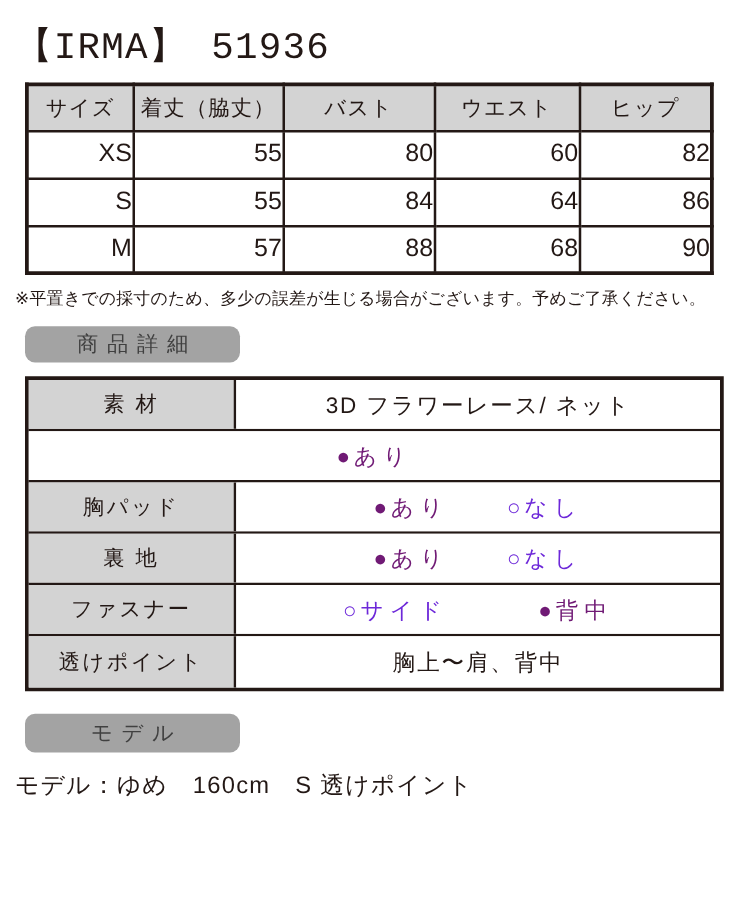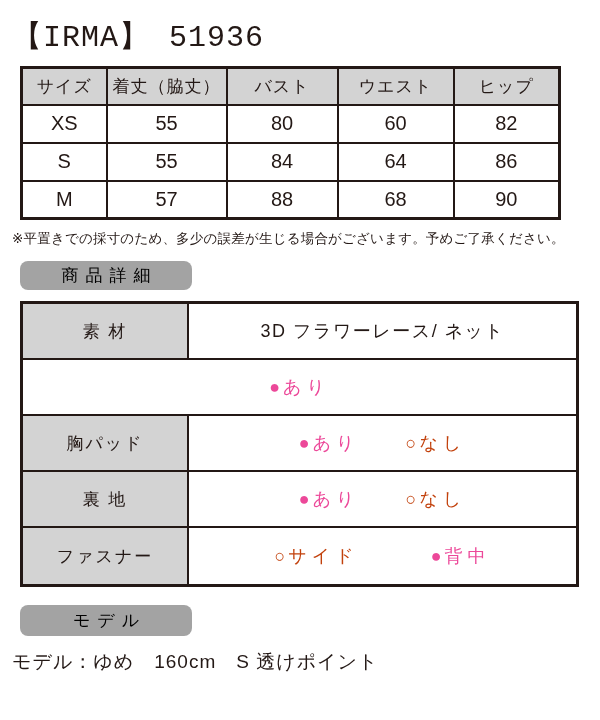--- a/index.html
+++ b/index.html
@@ -34,72 +34,72 @@
     vertical-align: middle;
     padding: 0;
   }
   .size-table th {
     background: #d3d3d3;
     font-weight: normal;
     font-size: 17px;
     height: 37px;
     letter-spacing: 1px;
   }
-  .size-table td { font-size: 20px; height: 38px; }
-  .c0 { width: 85px; } .c1 { width: 120px; } .c2 { width: 111px; }
+  .size-table td { font-size: 20px; height: 38px; text-align: right; }
+  .c0 { width: 85px; } .c1 { width: 120px; } .c2 { width: 121px; }
   .c3 { width: 116px; } .c4 { width: 106px; }
 
   
   .note {
     margin: 10px 0 0 12px;
     font-size: 13.5px;
     letter-spacing: 0.2px;
     height: 18px;
   }
 
   
   .badge {
     width: 172px; height: 29px; line-height: 29px;
     background: #a3a3a3;
     border-radius: 8px;
-    color: #000000;
+    color: #404040;
     text-align: center;
     font-size: 17px;
     letter-spacing: 7px;
     text-indent: 7px;
     margin: 13px 0 0 20px;
   }
   .badge.model-badge { margin-top: 18px; height: 31px; line-height: 31px; }
 
   
   .detail-table {
     width: 559px;
     margin: 11px 0 0 20px;
     border: 3px solid #231815;
   }
-  .drow { display: flex; border-bottom: 2px solid #231815; height: 56px; }
+  .drow { display: flex; border-bottom: 2px solid #231815; height: 41px; }
   .drow:last-child { border-bottom: none; }
   .dlabel {
     width: 166px;
     background: #d3d3d3;
     border-right: 2px solid #231815;
     display: flex; align-items: center; justify-content: center;
     font-size: 17px; letter-spacing: 2px;
   }
   .dvalue {
     flex: 1;
     display: flex; align-items: center; justify-content: center;
     font-size: 18px; letter-spacing: 1.5px;
     background: #ffffff;
   }
   .opts { gap: 46px; }
   .opts.wide { gap: 72px; }
-  .opt { letter-spacing: 5px; color: #c2410c; white-space: nowrap; }
+  .opt { letter-spacing: 5px; color: #6d28d9; white-space: nowrap; }
   .opt .marker { margin-right: 3px; letter-spacing: 0; }
-  .opt.sel { color: #ec4899; }
+  .opt.sel { color: #701a75; }
 
   
   .model-line {
     margin: 13px 0 0 12px;
     font-size: 19px;
     letter-spacing: 1px;
   }
 </style>
 </head>
 <body>
@@ -175,19 +175,23 @@
   </div>
 
   <div class="drow">
     <div class="dlabel">ファスナー</div>
     <div class="dvalue opts wide">
       <span class="opt"><span class="marker">○</span><span>サイド</span></span>
       <span class="opt sel"><span class="marker">●</span><span>背中</span></span>
     </div>
   </div>
 
+  <div class="drow">
+    <div class="dlabel">透けポイント</div>
+    <div class="dvalue">胸上〜肩、背中</div>
+  </div>
 
 
 </div>
 
 <div class="badge model-badge">モデル</div>
 
 <div class="model-line">モデル：ゆめ　160cm　S 透けポイント</div>
 
 </body></html>

